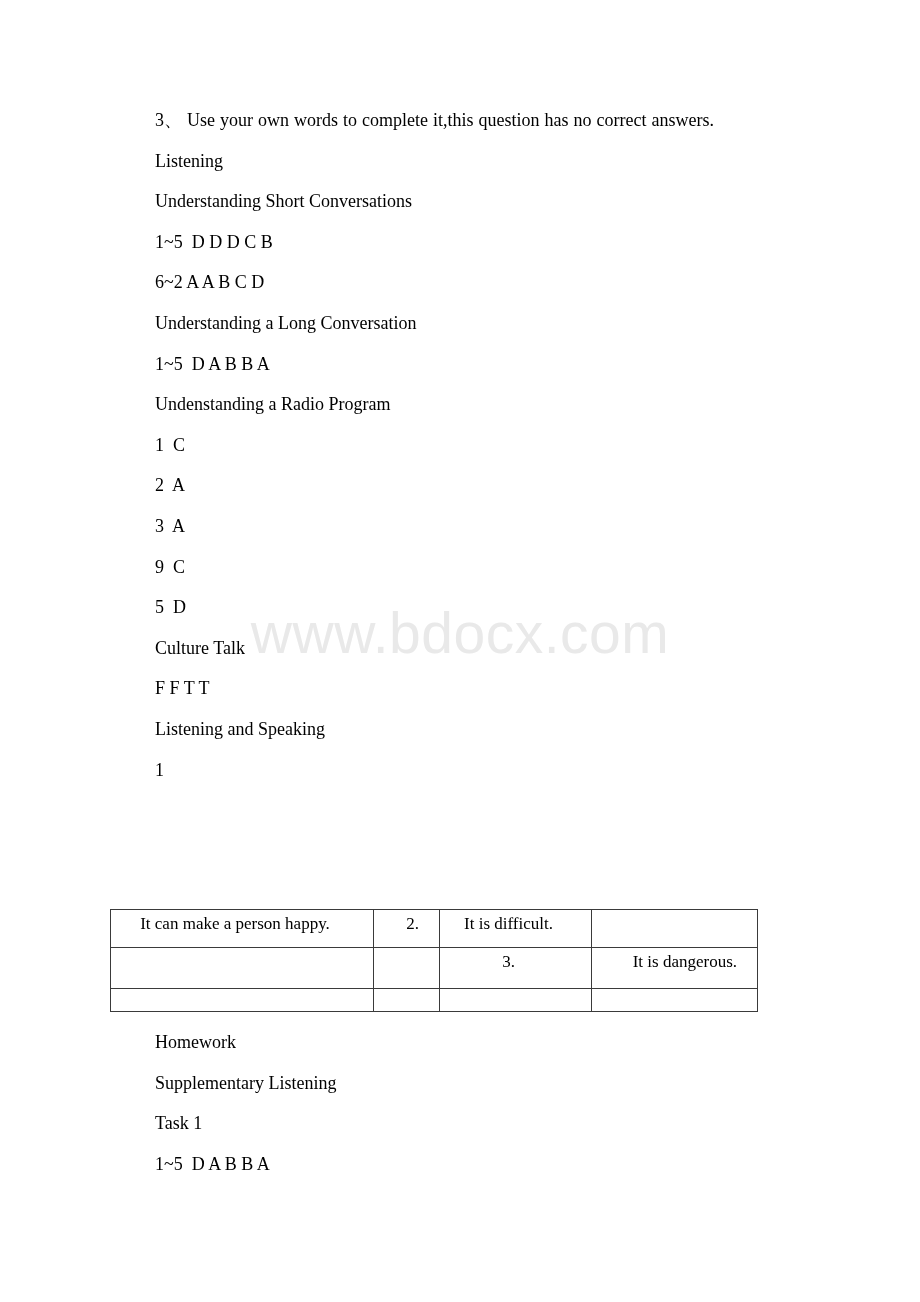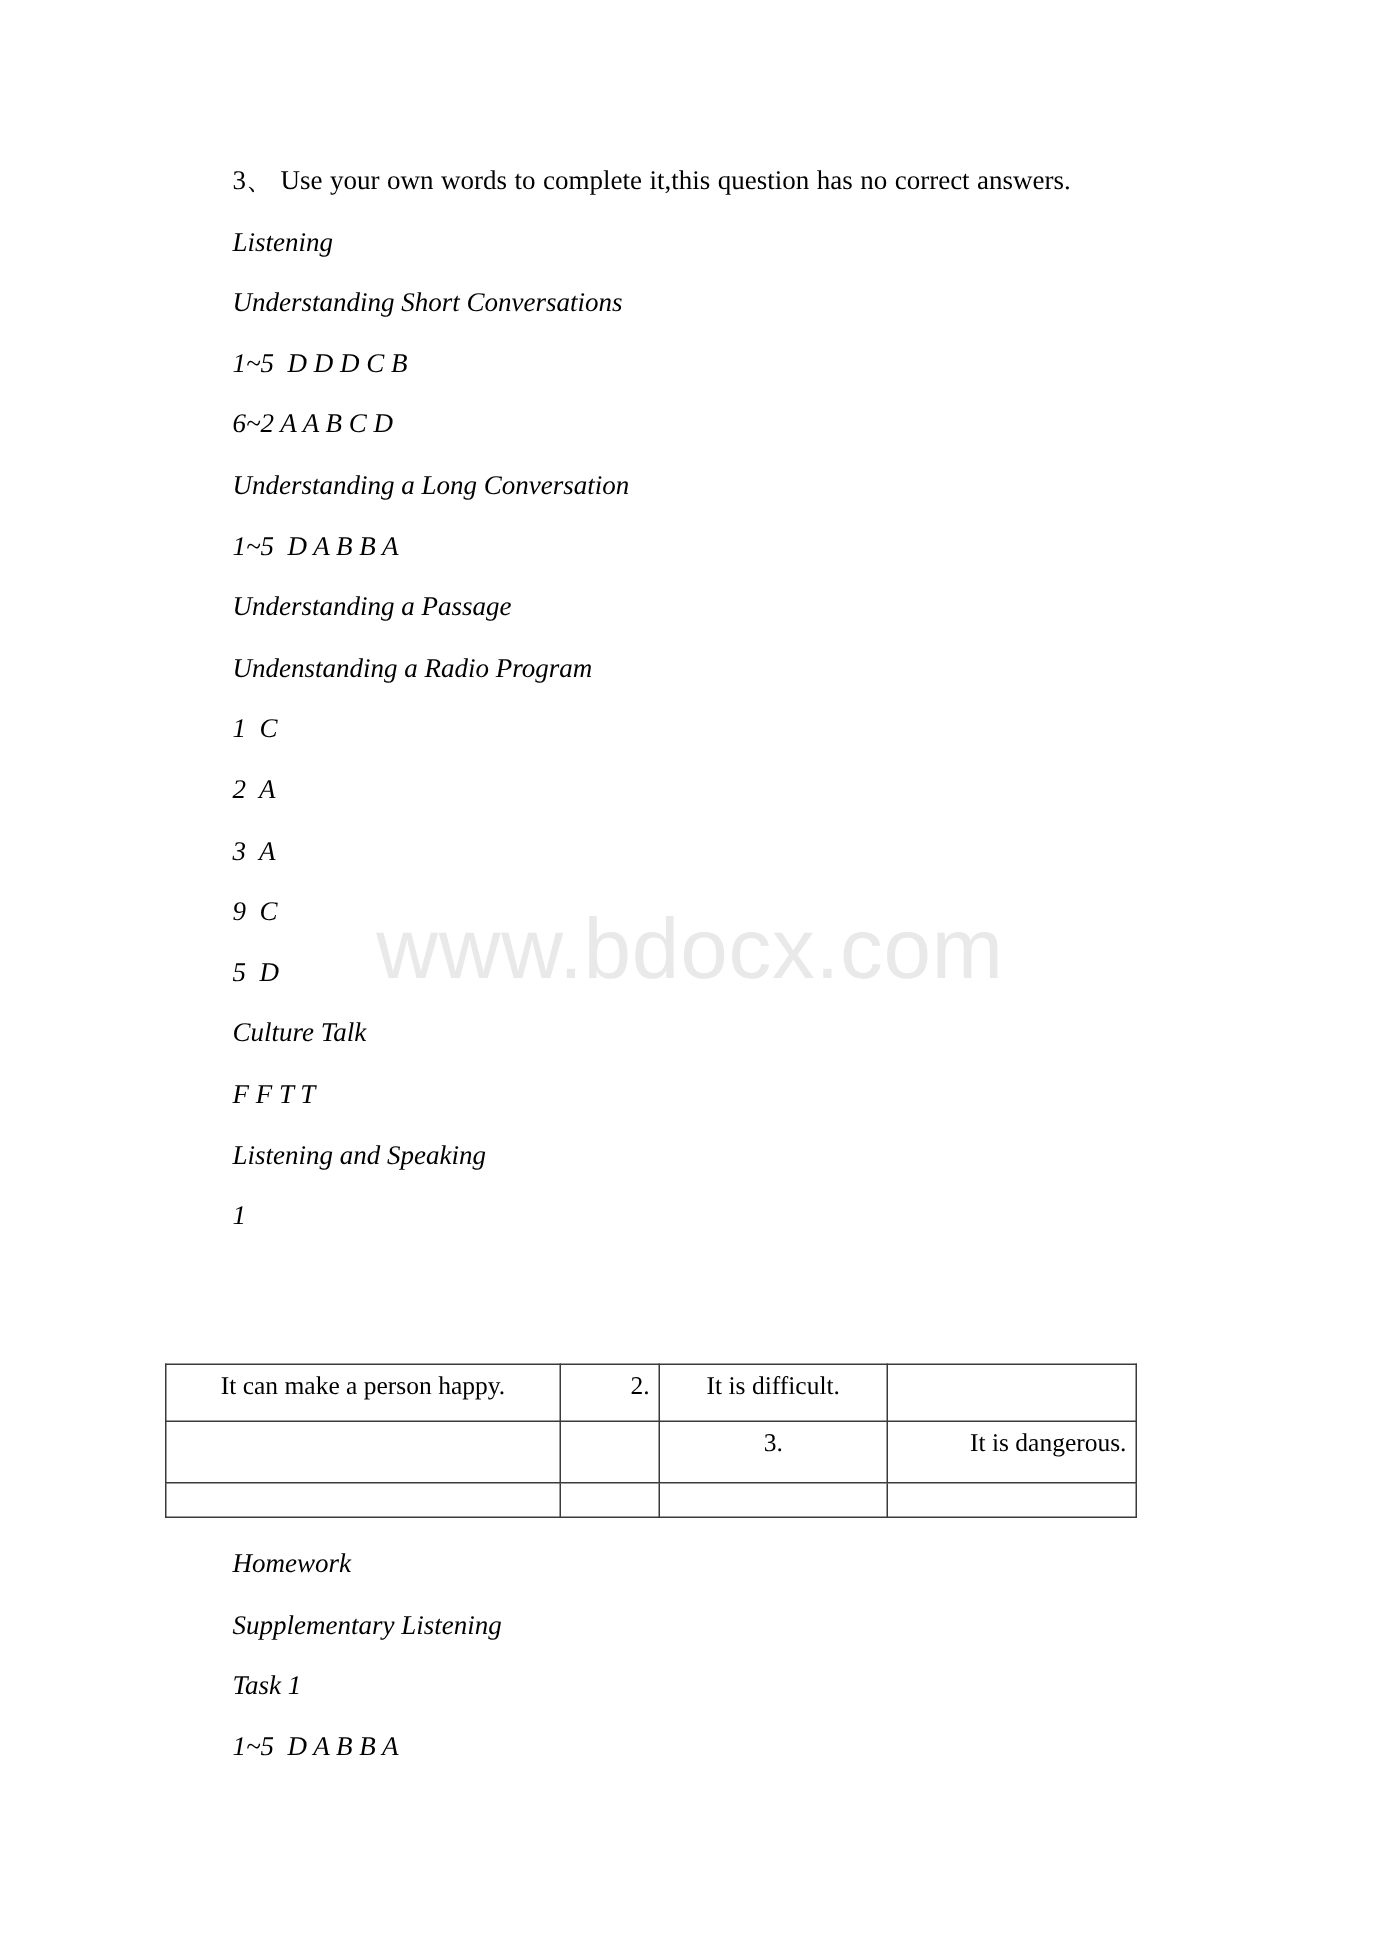--- a/index.html
+++ b/index.html
@@ -50,21 +50,20 @@
 
   .para {
     font-size: 18px;
     line-height: 40.6px;
     margin: 0;
     text-align: left;
     white-space: pre-wrap;
   }
   .para.indent {
     text-indent: 45px;
-    font-style: italic;
   }
   .para.lead {
     text-indent: 45px;
     text-align: justify;
     word-spacing: 0.5px;
   }
 
   
   .tbl-wrap {
     position: absolute;
@@ -75,21 +74,21 @@
   }
   table.answers {
     border-collapse: collapse;
     table-layout: fixed;
     width: 648px;
     font-size: 17px;
     line-height: 1.2;
   }
   table.answers td {
     border: 1px solid #3a3a3a;
-    padding: 4px 6px 4px 6px;
+    padding: 4px 20px 4px 6px;
     vertical-align: top;
     height: 30px;
     box-sizing: border-box;
   }
   table.answers tr.r1 td { height: 38px; }
   table.answers tr.r2 td { height: 41px; }
   table.answers tr.r3 td { height: 23px; padding-top: 2px; }
 
   .c1 { width: 263px; }
   .c2 { width: 66px; }
@@ -117,21 +116,20 @@
   <div class="watermark">www.bdocx.com</div>
 
   <div class="doc">
       <p class="para lead">3、 Use your own words to complete it,this question has no correct answers.</p>
       <p class="para indent">Listening</p>
       <p class="para indent">Understanding Short Conversations</p>
       <p class="para indent">1~5  D D D C B</p>
       <p class="para indent">6~2 A A B C D</p>
       <p class="para indent">Understanding a Long Conversation</p>
       <p class="para indent">1~5  D A B B A</p>
-      <p class="para indent">Understanding a Passage</p>
       <p class="para indent">Undenstanding a Radio Program</p>
       <p class="para indent">1  C</p>
       <p class="para indent">2  A</p>
       <p class="para indent">3  A</p>
       <p class="para indent">9  C</p>
       <p class="para indent">5  D</p>
       <p class="para indent">Culture Talk</p>
       <p class="para indent">F F T T</p>
       <p class="para indent">Listening and Speaking</p>
       <p class="para indent">1</p>

